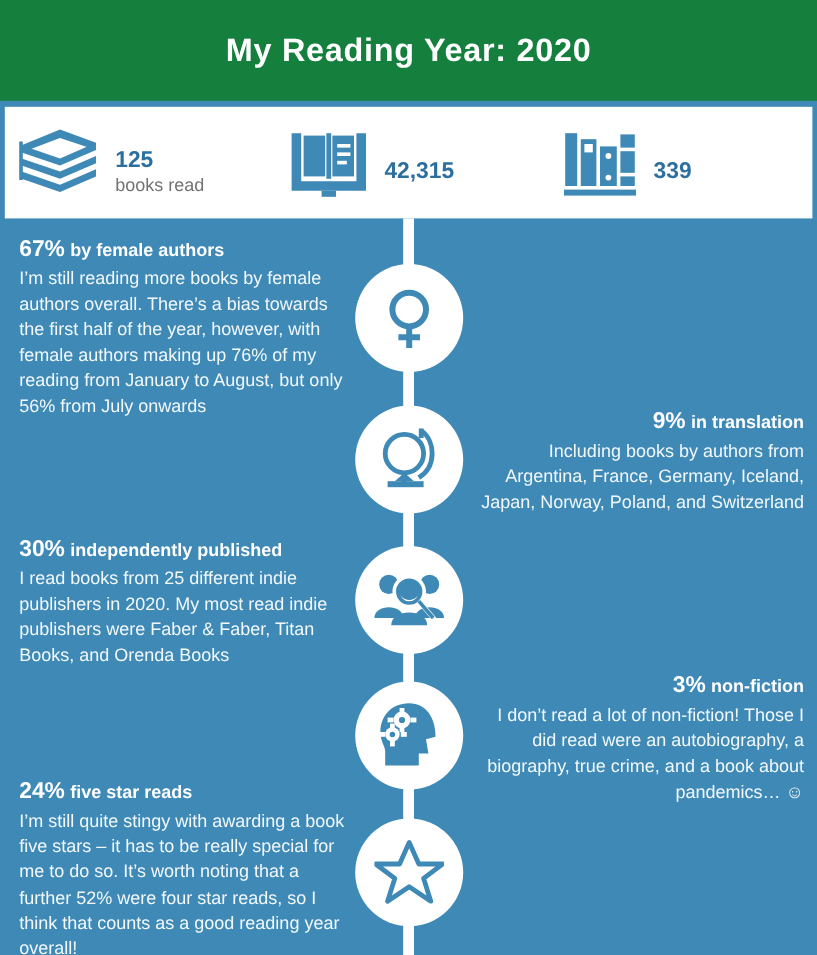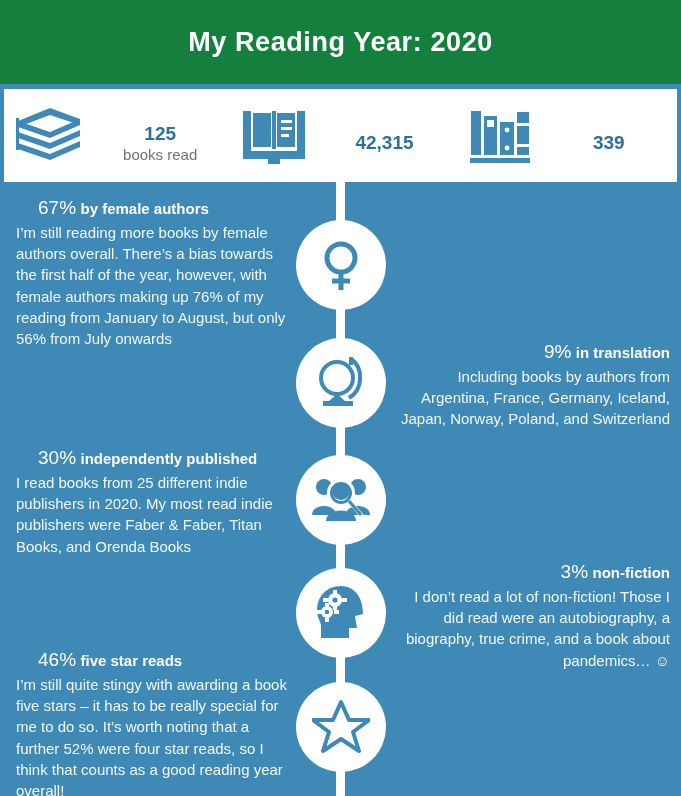--- a/index.html
+++ b/index.html
@@ -49,21 +49,20 @@
   }
   .stat-icon {
     width: 92px;
     display: flex;
     align-items: center;
     justify-content: center;
     flex: none;
   }
   .stat-text {
     flex: 1 1 auto;
-    text-align: center;
     line-height: 1.18;
     padding-right: 4px;
     margin-top: 16px;
   }
   .stat-value {
     display: block;
     color: #2c6f9e;
     font-size: 19px;
     font-weight: bold;
   }
@@ -110,22 +109,21 @@
   .blurb.left  { left: 16px;  text-align: left; }
   .blurb.right { left: 398px; text-align: right; width: 272px; }
   .blurb-head {
     font-size: 16px;
     line-height: 1.25;
     margin-bottom: 2px;
     font-weight: bold;
   }
   .blurb-pct {
     font-size: 19px;
-    font-weight: normal;
-    margin-left: 22px;
+    font-weight: bold;
   }
   .blurb-title {
     font-size: 15px;
     font-weight: bold;
   }
   .blurb-body {
     font-size: 15px;
     line-height: 1.42;
     color: #f2f8fb;
   }
@@ -310,19 +308,19 @@
   <div class="blurb right" style="top:378px;">
     <div class="blurb-head">
       <span class="blurb-pct">3%</span>
       <span class="blurb-title">non-fiction</span>
     </div>
     <div class="blurb-body">I don’t read a lot of non-fiction! Those I did read were an autobiography, a biography, true crime, and a book about pandemics… ☺</div>
   </div>
 
   <div class="blurb left" style="top:466px;">
     <div class="blurb-head">
-      <span class="blurb-pct">46%</span>
+      <span class="blurb-pct">24%</span>
       <span class="blurb-title">five star reads</span>
     </div>
     <div class="blurb-body">I’m still quite stingy with awarding a book five stars – it has to be really special for me to do so.  It’s worth noting that a further 52% were four star reads, so I think that counts as a good reading year overall!</div>
   </div>
 
 </div>
 
 </body></html>

